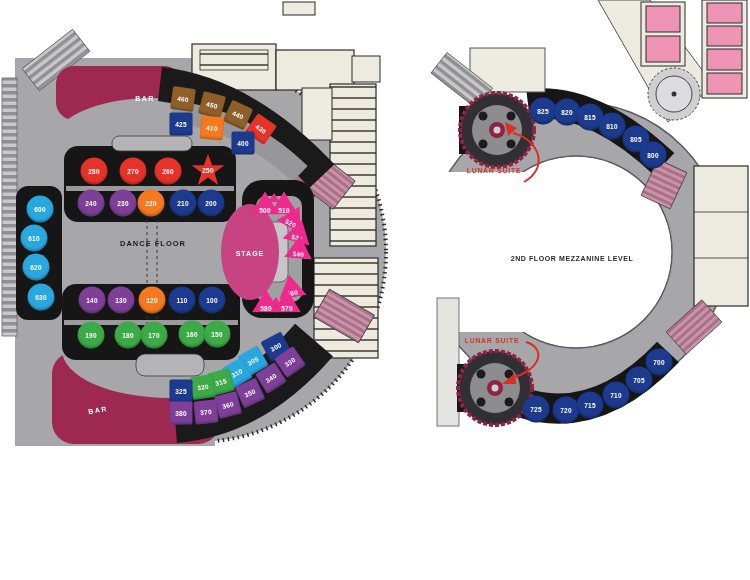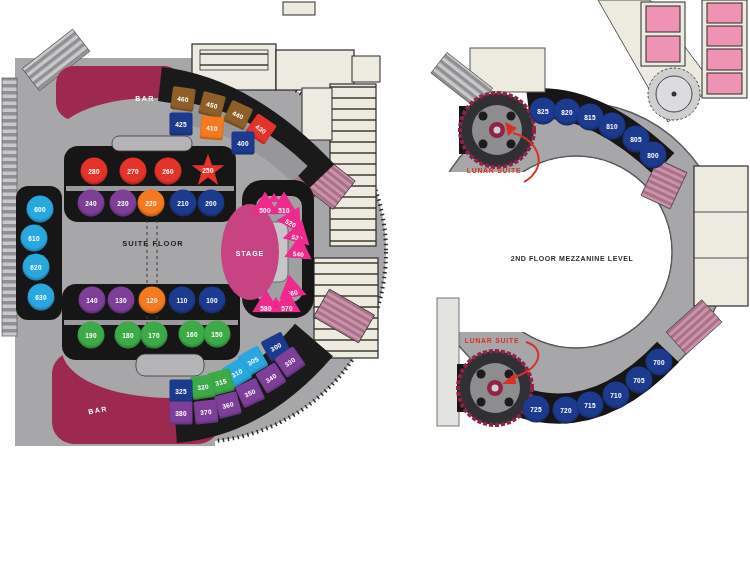--- a/index.html
+++ b/index.html
@@ -152,21 +152,21 @@
           <circle cx="495" cy="388" r="8" fill="#8e2344"></circle>
             <circle cx="495" cy="388" r="3.5" fill="#cfcfd1"></circle>
         </g>
         <path d="M511,378 C542,370 546,348 526,342" fill="none" stroke="#d93025" stroke-width="2"></path>
         <polygon points="502,384 515,373 516,384" fill="#d93025"></polygon>
       </g>
     </svg>
 
     <div id="lbl-bar-top" class="map-label">BAR</div>
     <div id="lbl-bar-bottom" class="map-label">BAR</div>
-    <div id="lbl-dance-floor" class="map-label">SUITE FLOOR</div>
+    <div id="lbl-dance-floor" class="map-label">DANCE FLOOR</div>
     <div id="lbl-stage" class="map-label">STAGE</div>
     <div id="lbl-mezz-level" class="map-label">2ND FLOOR MEZZANINE LEVEL</div>
     <div id="lbl-lunar-top" class="map-label">LUNAR SUITE</div>
     <div id="lbl-lunar-bottom" class="map-label">LUNAR SUITE</div>
 
     <div id="nightclub-tables">
         <div class="tbl sq" style="left: 183px; top: 99px; background: rgb(142, 95, 40); transform: translate(-50%, -50%) rotate(8deg);">460</div>
         <div class="tbl sq" style="left: 212px; top: 105px; background: rgb(142, 95, 40); transform: translate(-50%, -50%) rotate(15deg);">450</div>
         <div class="tbl sq" style="left: 238px; top: 115px; background: rgb(142, 95, 40); transform: translate(-50%, -50%) rotate(25deg);">440</div>
         <div class="tbl sq" style="left: 181px; top: 124px; background: rgb(29, 59, 142); transform: translate(-50%, -50%) rotate(0deg);">425</div>

